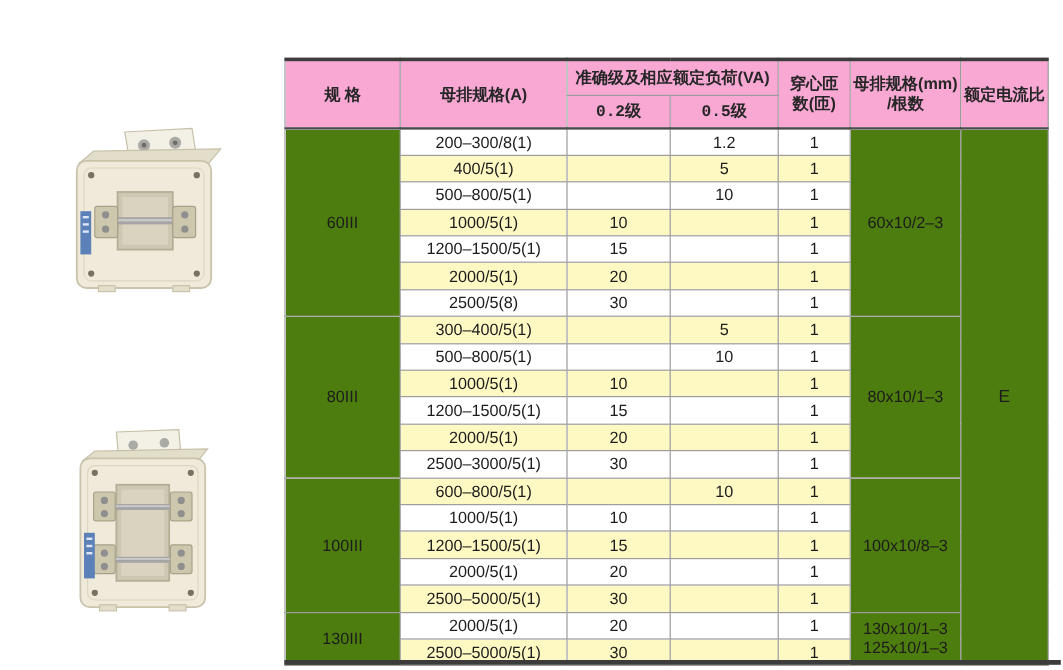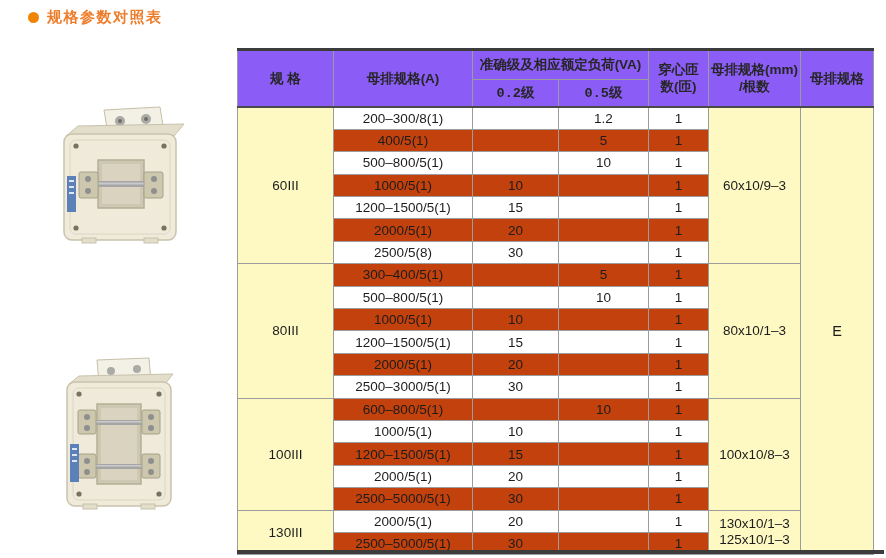--- a/index.html
+++ b/index.html
@@ -16,45 +16,41 @@
   
   table.spec-table {
     position:absolute; left:237px; top:48px; width:637px;
     border-collapse:collapse; table-layout:fixed;
     border-top:3px solid #3C3C3C;
   }
   .spec-table th, .spec-table td {
     border:1px solid #9C9C9C; text-align:center; vertical-align:middle;
     padding:0; font-size:13.5px; color:#1c1c1c; overflow:hidden;
   }
-  .spec-table thead th { background:#8b5cf6; font-weight:bold; color:#262626; }
+  .spec-table thead th { background:#f9a8d4; font-weight:bold; color:#262626; }
   .spec-table thead tr.h1 th { height:28px; }
   .spec-table thead tr.h2 th { height:26px;font-family:Liberation Mono, monospace; }
   .spec-table thead { border-bottom:2px solid #4a4a4a; }
   .spec-table tbody tr { height:22.4px; }
-  .spec-table tr.alt td.d { background:#c2410c;margin-left:12px; }
-  .spec-table td.span-cell { background:#fef9c3;margin-top:24px; }
+  .spec-table tr.alt td.d { background:#fef9c3;margin-left:12px; }
+  .spec-table td.span-cell { background:#4d7c0f;margin-top:24px; }
   .spec-table td.install { font-size:14.5px; }
   .pre { white-space:pre-line; line-height:1.25; }
   .bottom-rule { position:absolute; left:237px; top:550px; width:647px; height:4px; background:#3C3C3C; }
 
   
   .photo { position:absolute; }
   .photo-1 { left:48px; top:98px; }
   .photo-2 { left:45px; top:352px; }
 </style>
 </head>
 <body>
 
 <div class="page">
 
-  <div class="section-title">
-    <span class="bullet"></span>
-    <span class="title-text">规格参数对照表</span>
-  </div>
 
   <svg class="photo photo-1" width="152" height="152" viewBox="0 0 152 152">
 
     <polygon points="56,12 112,9 116,34 60,36" fill="#F3F0E6" stroke="#C6C0A8" stroke-width="1"></polygon>
     <circle cx="72" cy="23" r="5" fill="#ABABA6"></circle>
       <circle cx="72" cy="23" r="2" fill="#6F6F6A"></circle>
     <circle cx="98" cy="21" r="5" fill="#ABABA6"></circle>
       <circle cx="98" cy="21" r="2" fill="#6F6F6A"></circle>
 
     <polygon points="18,38 30,28 136,26 126,38" fill="#E3DECA" stroke="#C8C2AC" stroke-width="1"></polygon>
@@ -147,36 +143,36 @@
     </colgroup>
     <thead>
       <tr class="h1">
         <th rowspan="2">规 格</th>
         <th rowspan="2">母排规格(A)</th>
         <th colspan="2">准确级及相应额定负荷(VA)</th>
         <th rowspan="2" class="pre">穿心匝
 数(匝)</th>
         <th rowspan="2" class="pre">母排规格(mm)
 /根数</th>
-        <th rowspan="2">母排规格</th>
+        <th rowspan="2">额定电流比</th>
       </tr>
       <tr class="h2">
         <th>0.2级</th>
         <th>0.5级</th>
       </tr>
     </thead>
     <tbody>
 
       <tr>
         <td class="span-cell" rowspan="7">60III</td>
         <td class="d">200–300/8(1)</td>
         <td class="d"></td>
         <td class="d">1.2</td>
         <td class="d">1</td>
-        <td class="span-cell" rowspan="7">60x10/9–3</td>
+        <td class="span-cell" rowspan="7">60x10/2–3</td>
         <td class="span-cell install" rowspan="20">E</td>
       </tr>
       <tr class="alt">
         <td class="d">400/5(1)</td>
         <td class="d"></td>
         <td class="d">5</td>
         <td class="d">1</td>
       </tr>
       <tr>
         <td class="d">500–800/5(1)</td>

